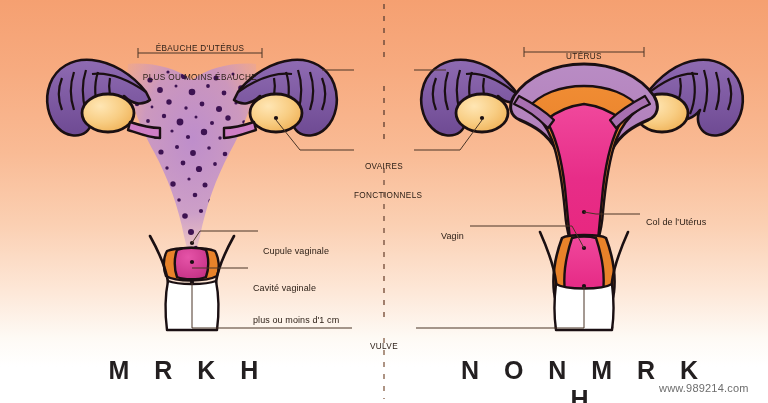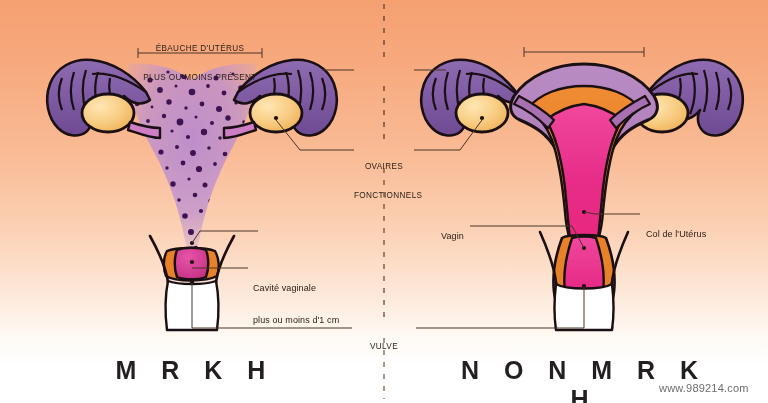--- a/index.html
+++ b/index.html
@@ -355,47 +355,53 @@
     <g>
       <line x1="384" y1="4" x2="384" y2="60" stroke="#7a5340" stroke-width="1.6" stroke-dasharray="5 7"></line>
       <line x1="384" y1="86" x2="384" y2="140" stroke="#7a5340" stroke-width="1.6" stroke-dasharray="5 7"></line>
       <line x1="384" y1="168" x2="384" y2="318" stroke="#8a6450" stroke-width="1.6" stroke-dasharray="5 7"></line>
       <line x1="384" y1="338" x2="384" y2="399" stroke="#9a7a66" stroke-width="1.6" stroke-dasharray="5 7"></line>
     </g>
   </svg>
 
   <div class="lbl lbl-caps" style="left:120px; top:25px; width:160px;">
     <div>ÉBAUCHE D'UTÉRUS</div>
-    <div>PLUS OU MOINS PRÉSENT</div>
-  </div>
-
+    <div>PLUS OU MOINS ÉBAUCHE</div>
+  </div>
+
+  <div class="lbl lbl-caps" style="left:544px; top:33px; width:80px;">
+    <div>UTÉRUS</div>
+  </div>
 
 
   <div class="lbl lbl-caps" style="left:356px; top:323px; width:56px;">
     <div>VULVE</div>
   </div>
 
   <div class="lbl lbl-caps" style="left:354px; top:143px; width:60px;">
     <div>OVAIRES</div>
     <div>FONCTIONNELS</div>
   </div>
 
+  <div class="lbl lbl-mixed" style="left:263px; top:225px;">
+    <div>Cupule vaginale</div>
+  </div>
 
   <div class="lbl lbl-mixed" style="left:253px; top:262px;">
     <div>Cavité vaginale</div>
     <div>plus ou moins d'1 cm</div>
   </div>
 
-  <div class="lbl lbl-mixed" style="left:646px; top:208px;">
+  <div class="lbl lbl-mixed" style="left:646px; top:196px;">
     <div>Col de l'Utérus</div>
   </div>
 
   <div class="lbl lbl-mixed" style="left:441px; top:210px;">
     <div>Vagin</div>
   </div>
 
-  <div class="title" style="left:99px; top:356px; width:192px;">M R K H</div>
+  <div class="title" style="left:92px; top:356px; width:192px;">M R K H</div>
 
   <div class="title" style="left:452px; top:356px; width:264px;">N O N   M R K H</div>
 
   <div class="watermark" style="left:659px; top:382px;">www.989214.com</div>
 
 </div>
 
 </body></html>

